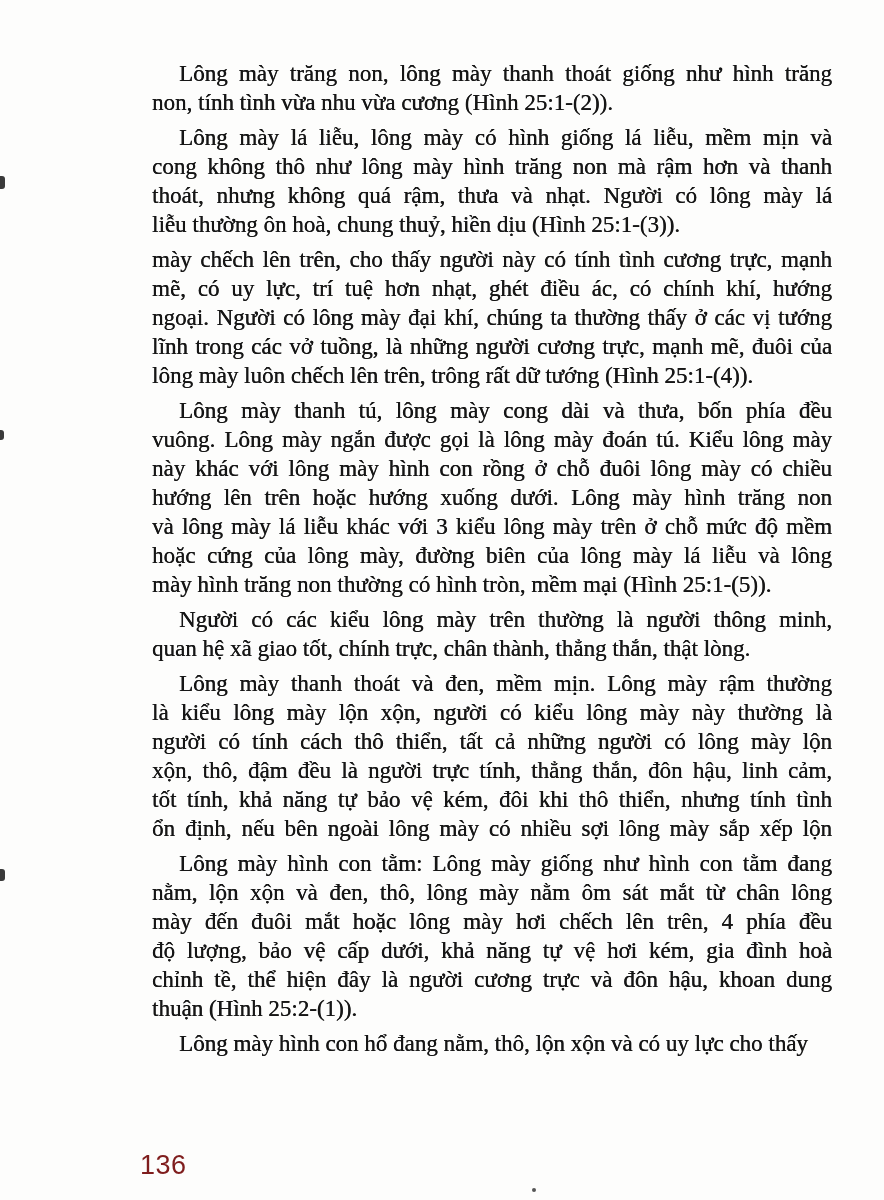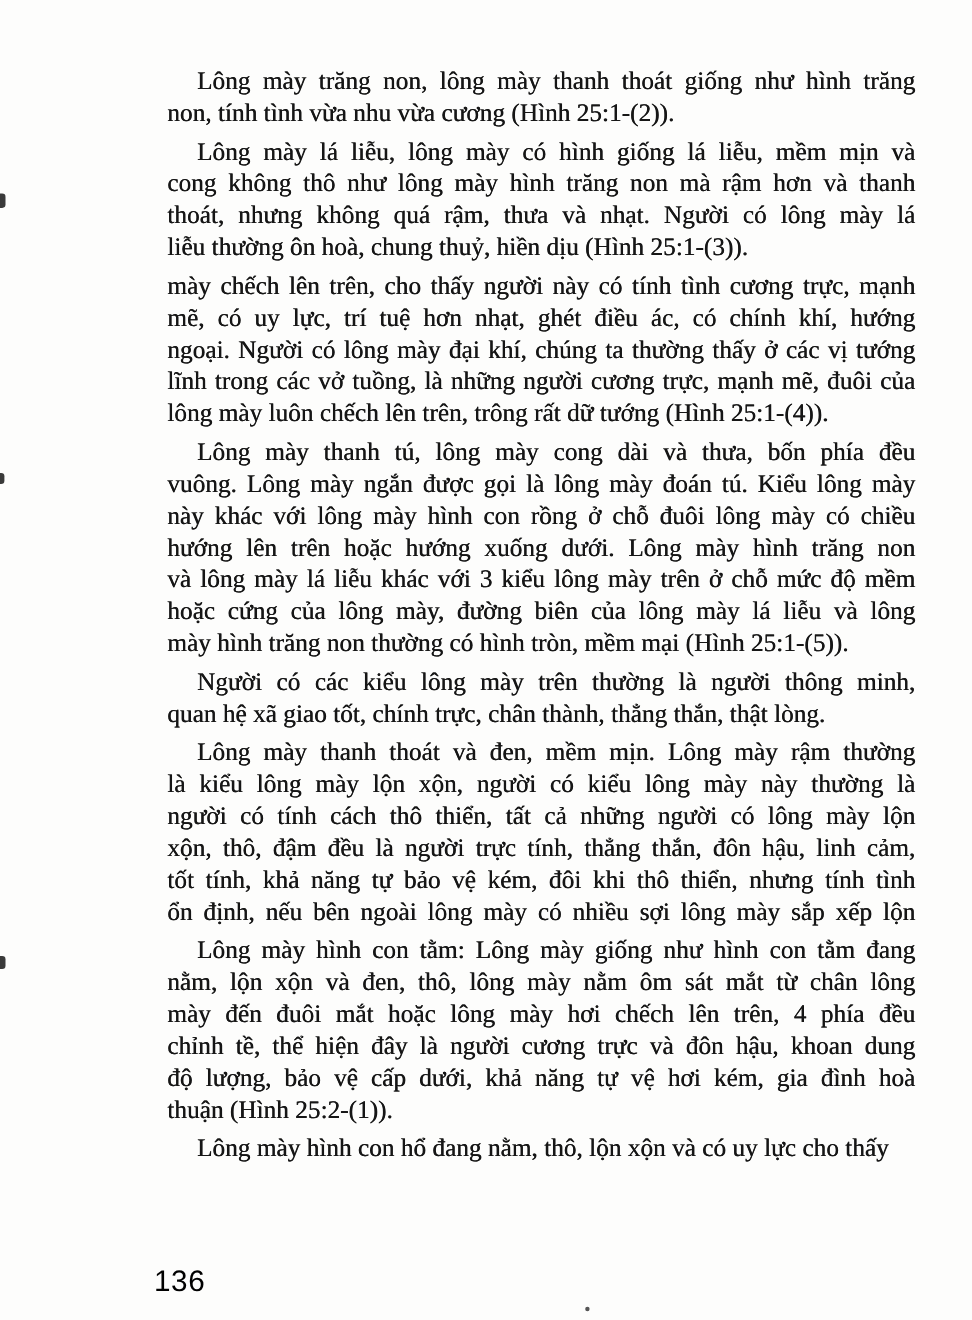--- a/index.html
+++ b/index.html
@@ -40,21 +40,21 @@
   .line.last {
     text-align-last: left;
   }
   #page-number {
     position: absolute;
     left: 140px;
     top: 1150px;
     font-family: "Liberation Sans", "DejaVu Sans", sans-serif;
     font-size: 27px;
     letter-spacing: 0.5px;
-    color: #000000;
+    color: #7f1d1d;
   }
   .speck {
     position: absolute;
     background: #3a3a3a;
   }
   .speck.edge1 { left: 0; top: 176px; width: 5px; height: 13px; border-radius: 0 3px 3px 0; }
   .speck.edge2 { left: 0; top: 430px; width: 4px; height: 10px; border-radius: 0 3px 3px 0; }
   .speck.edge3 { left: 0; top: 869px; width: 5px; height: 12px; border-radius: 0 3px 3px 0; }
   .speck.dot1  { left: 532px; top: 1188px; width: 4px; height: 4px; border-radius: 50%; background:#555; }
 </style>
@@ -98,22 +98,22 @@
         <div class="line">là kiểu lông mày lộn xộn, người có kiểu lông mày này thường là</div>
         <div class="line">người có tính cách thô thiển, tất cả những người có lông mày lộn</div>
         <div class="line">xộn, thô, đậm đều là người trực tính, thẳng thắn, đôn hậu, linh cảm,</div>
         <div class="line">tốt tính, khả năng tự bảo vệ kém, đôi khi thô thiển, nhưng tính tình</div>
         <div class="line">ổn định, nếu bên ngoài lông mày có nhiều sợi lông mày sắp xếp lộn</div>
       </div>
       <div class="para">
         <div class="line first">Lông mày hình con tằm: Lông mày giống như hình con tằm đang</div>
         <div class="line">nằm, lộn xộn và đen, thô, lông mày nằm ôm sát mắt từ chân lông</div>
         <div class="line">mày đến đuôi mắt hoặc lông mày hơi chếch lên trên, 4 phía đều</div>
+        <div class="line">độ lượng, bảo vệ cấp dưới, khả năng tự vệ hơi kém, gia đình hoà</div>
         <div class="line">chỉnh tề, thể hiện đây là người cương trực và đôn hậu, khoan dung</div>
-        <div class="line">độ lượng, bảo vệ cấp dưới, khả năng tự vệ hơi kém, gia đình hoà</div>
         <div class="line last">thuận (Hình 25:2-(1)).</div>
       </div>
       <div class="para">
         <div class="line first last">Lông mày hình con hổ đang nằm, thô, lộn xộn và có uy lực cho thấy</div>
       </div>
     </div>
   <div id="page-number">136</div>
   <div class="speck edge1"></div>
   <div class="speck edge2"></div>
   <div class="speck edge3"></div>

